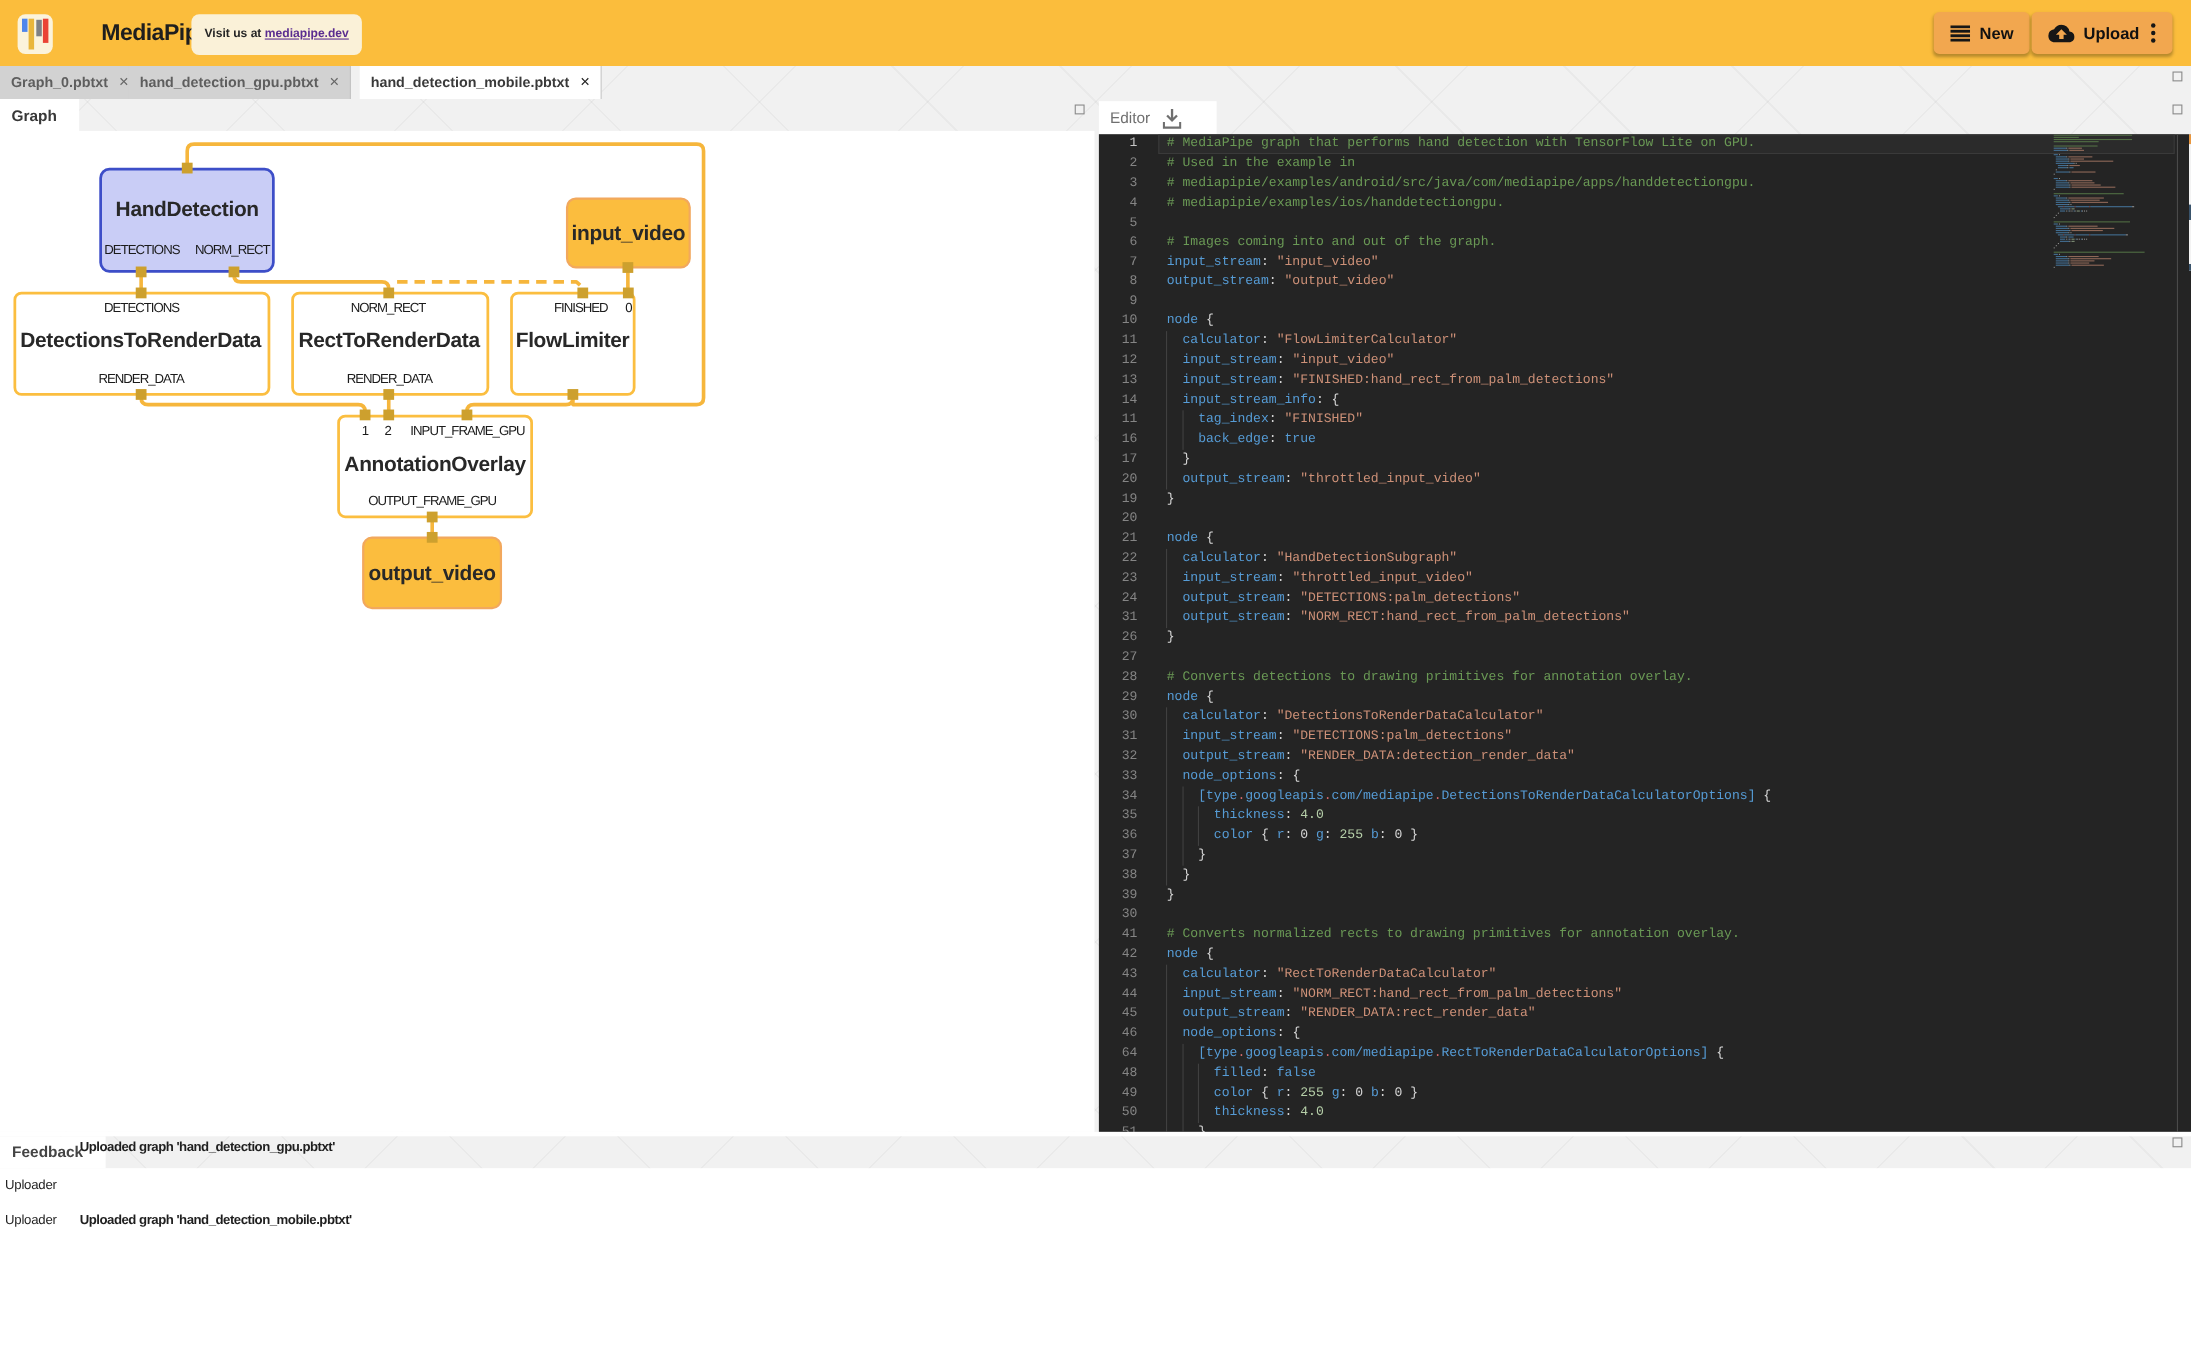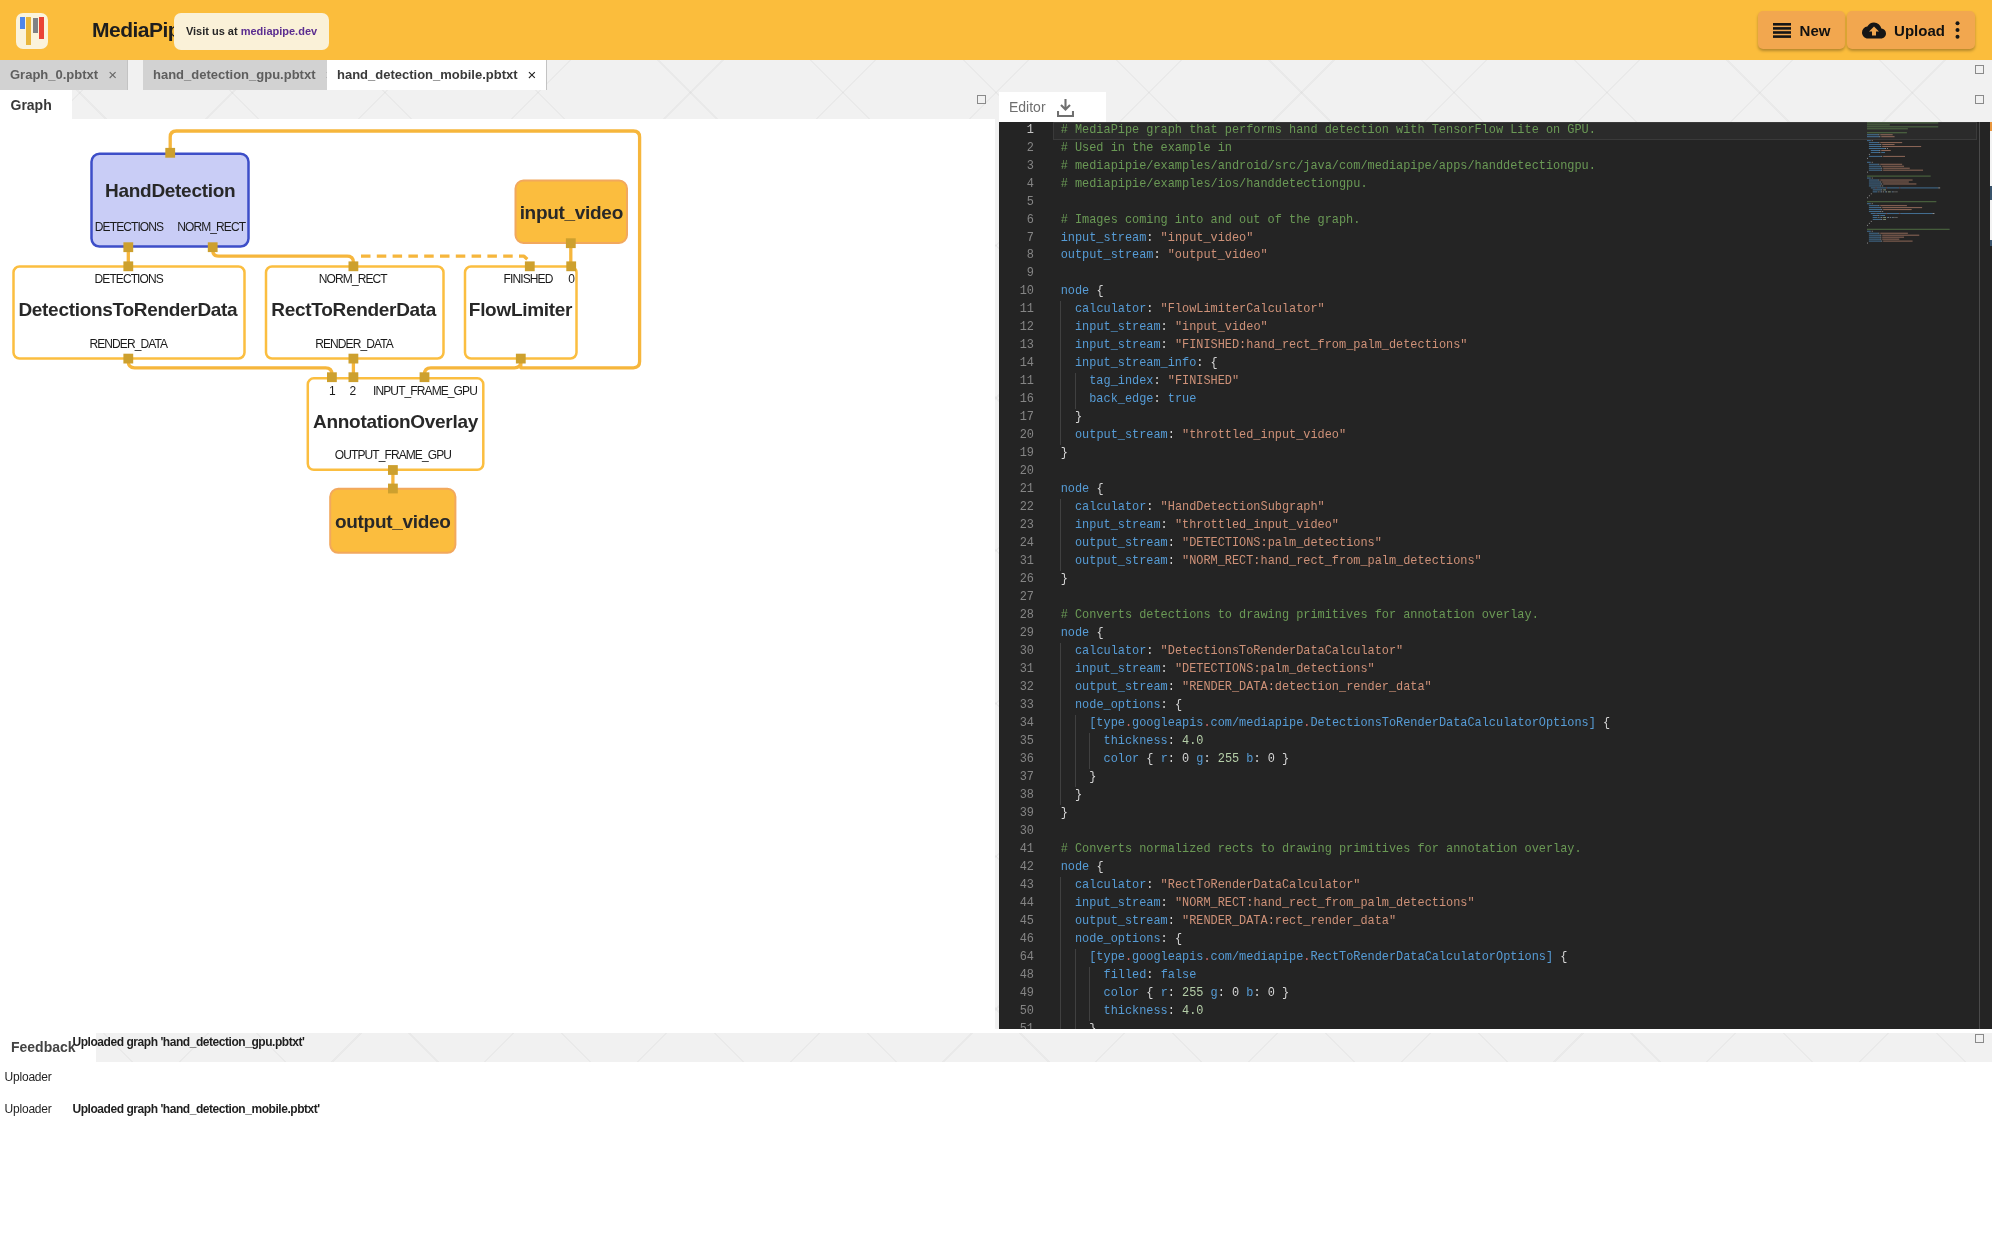--- a/index.html
+++ b/index.html
@@ -4,21 +4,21 @@
 html,body { width:1992px; height:1236px; overflow:hidden; font-family:"Liberation Sans", sans-serif; }
 #page { position:relative; width:1992px; height:1236px;
   background:#F1F1F1;
   background-image:
     repeating-linear-gradient(45deg, rgba(0,0,0,0.03) 0 1.6px, transparent 1.6px 108px),
     repeating-linear-gradient(-45deg, rgba(0,0,0,0.03) 0 1.6px, transparent 1.6px 108px);
 }
 #header { position:absolute; left:0; top:0; width:1992px; height:60px; background:#FBBD3C; z-index:5; }
 .brand { position:absolute; left:64px; top:0; height:60px; line-height:60px; font-size:21px; font-weight:bold; color:#1E1E1E; letter-spacing:-0.5px;margin-left:28px; }
 .visit { position:absolute; left:174px; top:13px; width:155px; height:37px; background:#FAF1D8; border-radius:7px; text-align:center; line-height:37px; font-size:11px; font-weight:bold; color:#262626; white-space:nowrap; }
-.visit a { color:#5B2D90; }
+.visit a { color:#5B2D90; text-decoration:underline; }
 .hbtn { position:absolute; top:11px; height:38px; background:#F2A74F; border-radius:5px; box-shadow:0 2px 3px rgba(0,0,0,0.28); display:flex; align-items:center; justify-content:center; font-size:15px; font-weight:bold; color:#111; }
 .tabbar { position:absolute; left:0; top:60px; height:29.5px; }
 .ftab { position:absolute; top:0; height:29.5px; background:#D2D2D2; border-right:1px solid #C3C3C3; display:flex; align-items:center; font-size:13px; font-weight:bold; color:#5E5E5E; padding:0 10px; }
 .ftab .x { margin-left:10px; font-weight:normal; font-size:15px; color:#666; font-family:'Liberation Sans'; }
 .ftab.active { background:#fff; color:#3A3A3A; }
 .wtab { position:absolute; background:#fff; font-size:14px; font-weight:bold; color:#383838; display:flex; align-items:center; }
 #graphpanel { position:absolute; left:0; top:119px; width:995px; height:910px; background:#fff; }
 #editorpanel { position:absolute; left:999px; top:122px; width:993px; height:907px; background:#242424; overflow:hidden; }
 #editorpanel > div { }
 #gutter { position:absolute; left:999px; top:121.6px; width:35px; text-align:right; font-family:"Liberation Mono", monospace; font-size:11.9px; line-height:17.98px; color:#858585; }
@@ -51,21 +51,21 @@
           <g fill="#161616">
             <circle cx="2.5" cy="2.2" r="2"></circle>
             <circle cx="2.5" cy="9" r="2"></circle>
             <circle cx="2.5" cy="15.8" r="2"></circle>
           </g>
         </svg></div>
 </div>
 
 <div class="tabbar">
 <div class="ftab" style="left:0">Graph_0.pbtxt<span class="x">×</span></div>
-<div class="ftab" style="left:143px">hand_detection_gpu.pbtxt<span class="x">×</span></div>
+<div class="ftab" style="left:117px">hand_detection_gpu.pbtxt<span class="x">×</span></div>
 <div class="ftab active" style="left:327px">hand_detection_mobile.pbtxt<span class="x" style="color:#222">×</span></div>
 </div>
 
 <div class="wtab" style="left:0;top:89.5px;width:72px;height:30px;padding-left:10.5px">Graph</div>
 <div id="graphpanel"></div>
 <svg style="position:absolute;left:0;top:119px" width="995" height="910" viewBox="0 119 995 910">
 
 <g fill="none" stroke="#F6B63C" stroke-width="3.3" stroke-linejoin="round">
 <path d="M 520.8 358.6 L 520.8 367.8 L 633.4 367.8 Q 639.6 367.8 639.6 361.6 L 639.6 137.2 Q 639.6 131 633.4 131 L 176.4 131 Q 170.2 131 170.2 137.2 L 170.2 152.8"></path>
 <path d="M 128.3 358.6 L 128.3 361.5 Q 128.3 367.8 134.6 367.8 L 325.6 367.8 Q 331.9 367.8 331.9 374 L 331.9 377.2"></path>

